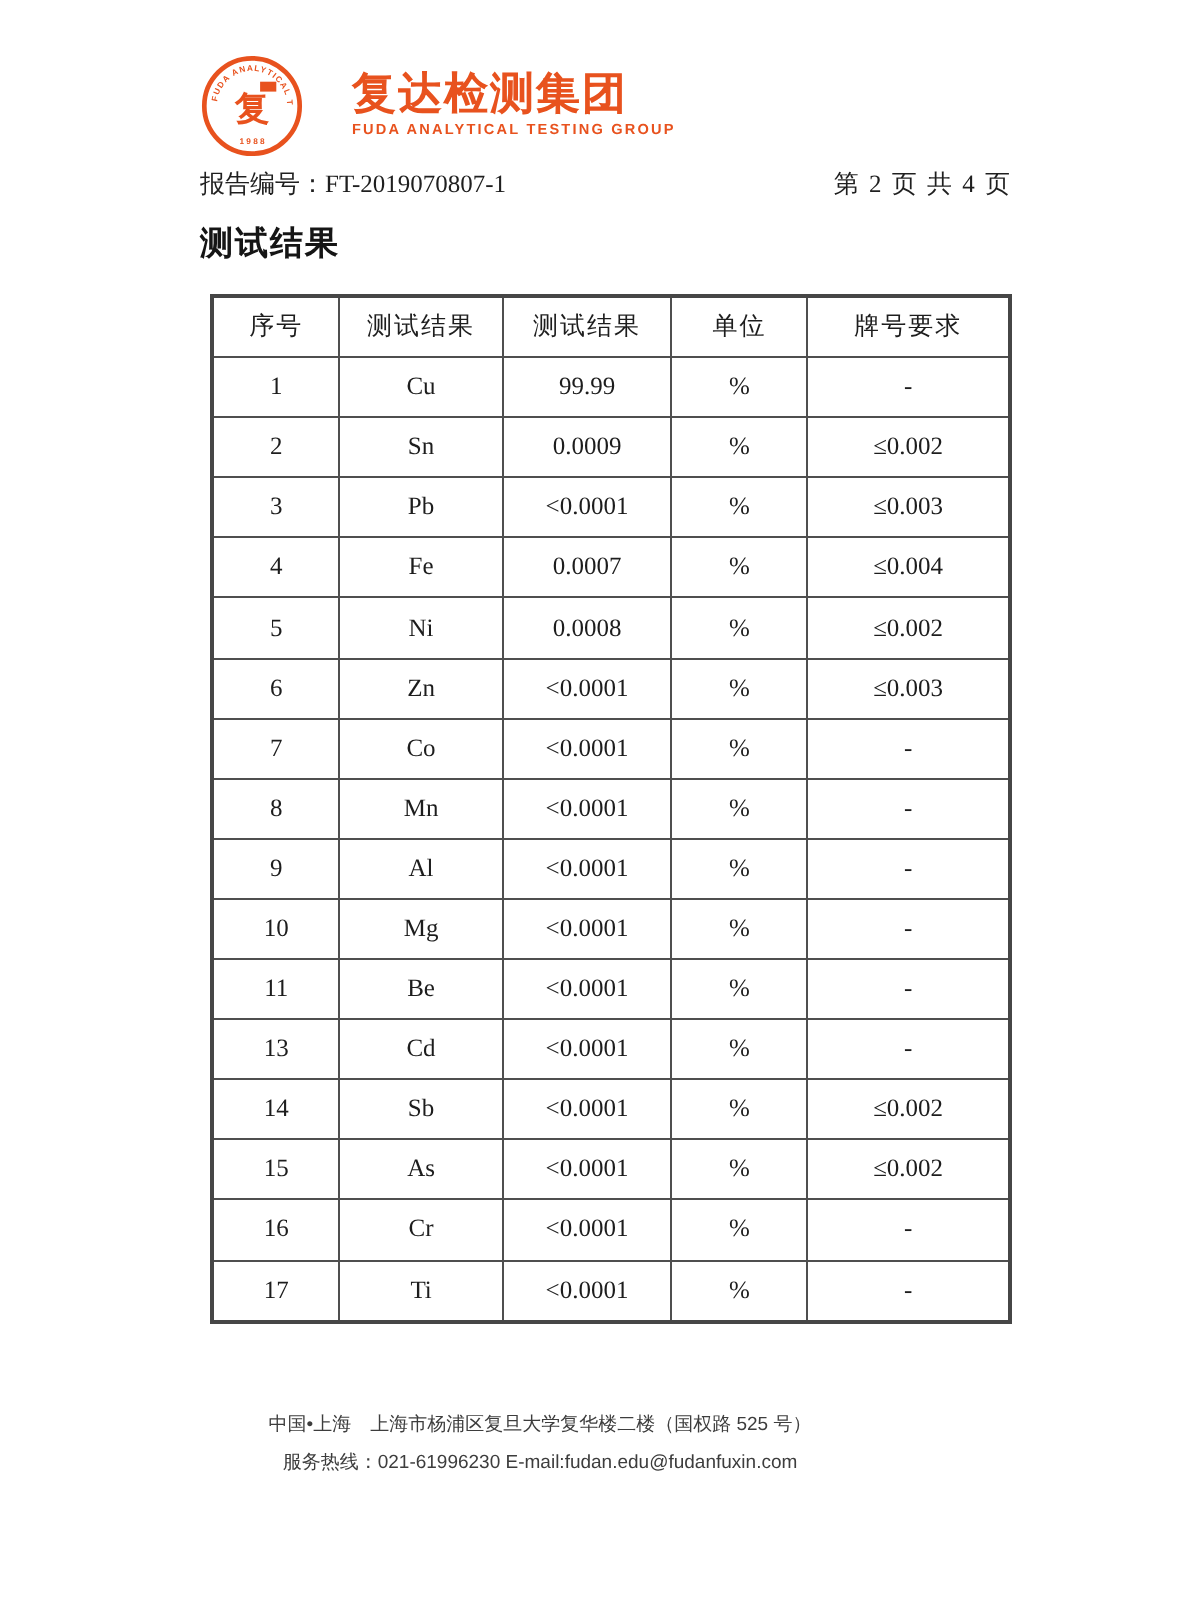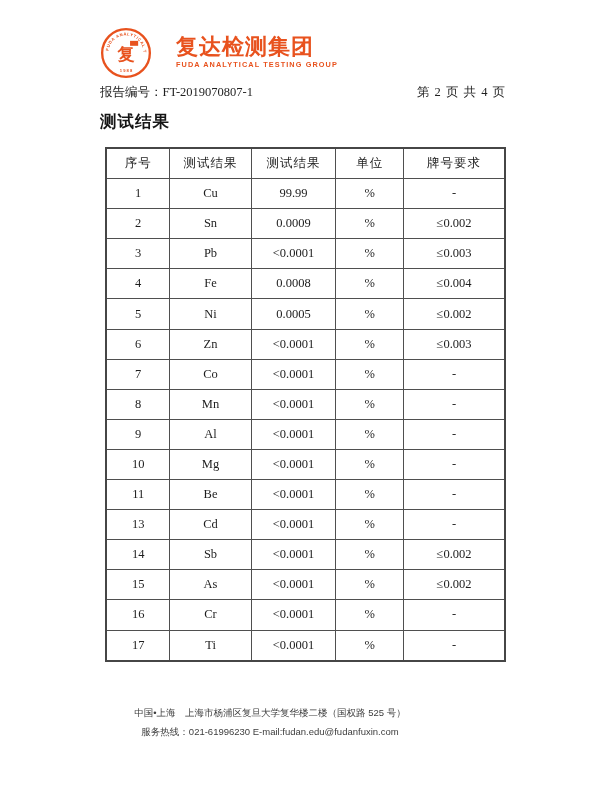--- a/index.html
+++ b/index.html
@@ -136,28 +136,28 @@
         <tr>
           <td>3</td>
           <td>Pb</td>
           <td>&lt;0.0001</td>
           <td>%</td>
           <td>≤0.003</td>
         </tr>
         <tr>
           <td>4</td>
           <td>Fe</td>
-          <td>0.0008</td>
+          <td>0.0007</td>
           <td>%</td>
           <td>≤0.004</td>
         </tr>
         <tr>
           <td>5</td>
           <td>Ni</td>
-          <td>0.0005</td>
+          <td>0.0008</td>
           <td>%</td>
           <td>≤0.002</td>
         </tr>
         <tr>
           <td>6</td>
           <td>Zn</td>
           <td>&lt;0.0001</td>
           <td>%</td>
           <td>≤0.003</td>
         </tr>

